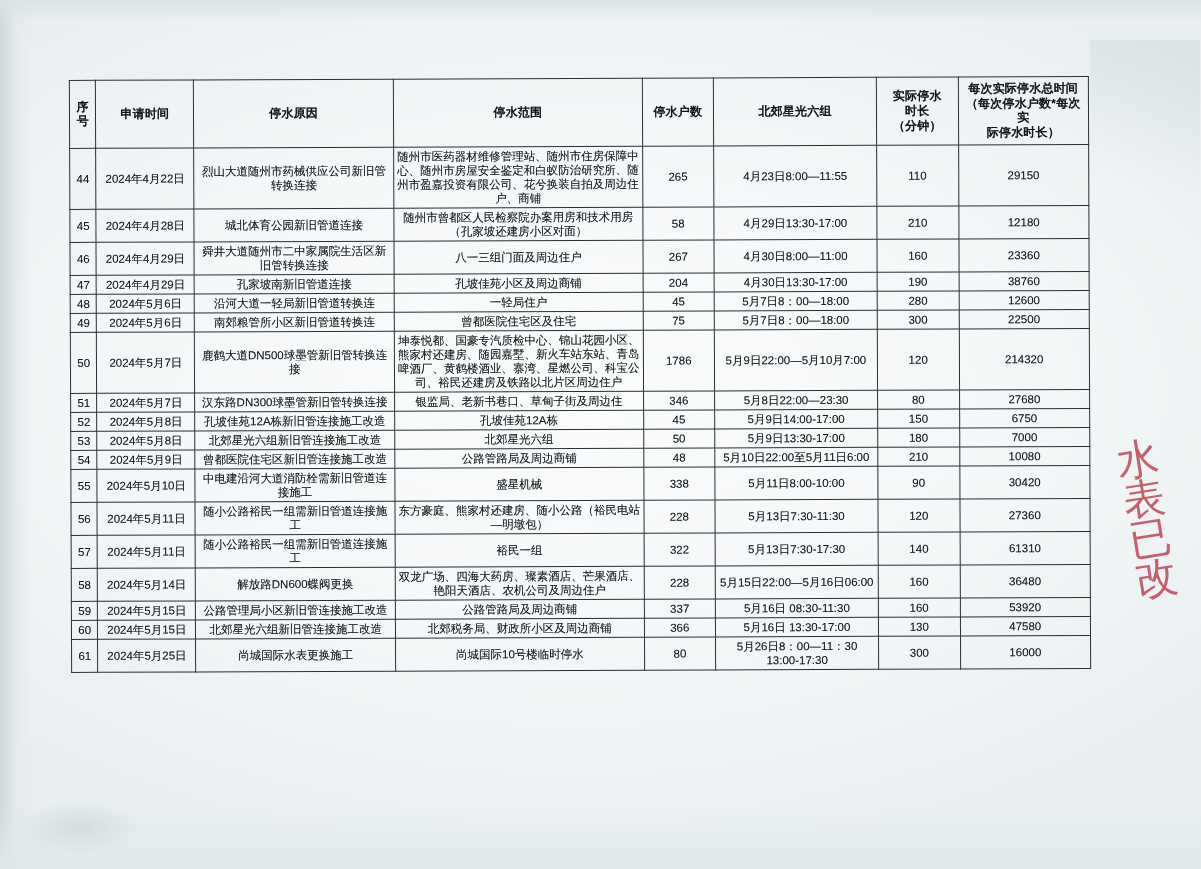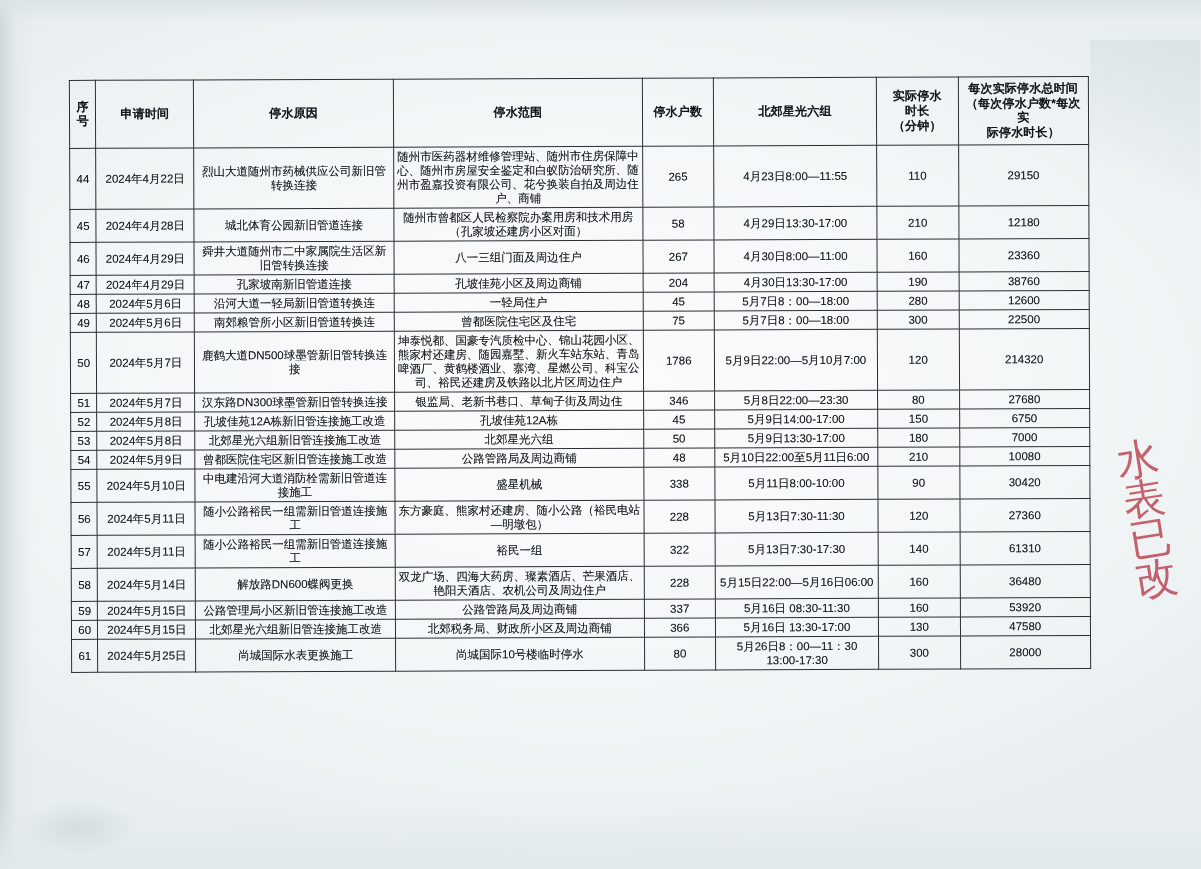--- a/index.html
+++ b/index.html
@@ -351,18 +351,18 @@
             <td class="total">47580</td>
           </tr>
           <tr>
             <td class="no">61</td>
             <td class="date">2024年5月25日</td>
             <td class="reason">尚城国际水表更换施工</td>
             <td class="scope">尚城国际10号楼临时停水</td>
             <td class="house">80</td>
             <td class="time">5月26日8：00—11：30<br>13:00-17:30</td>
             <td class="dur">300</td>
-            <td class="total">28000</td>
+            <td class="total">16000</td>
           </tr>
         </tbody>
     </table>
   </div>
 </div>
 
 </body></html>

